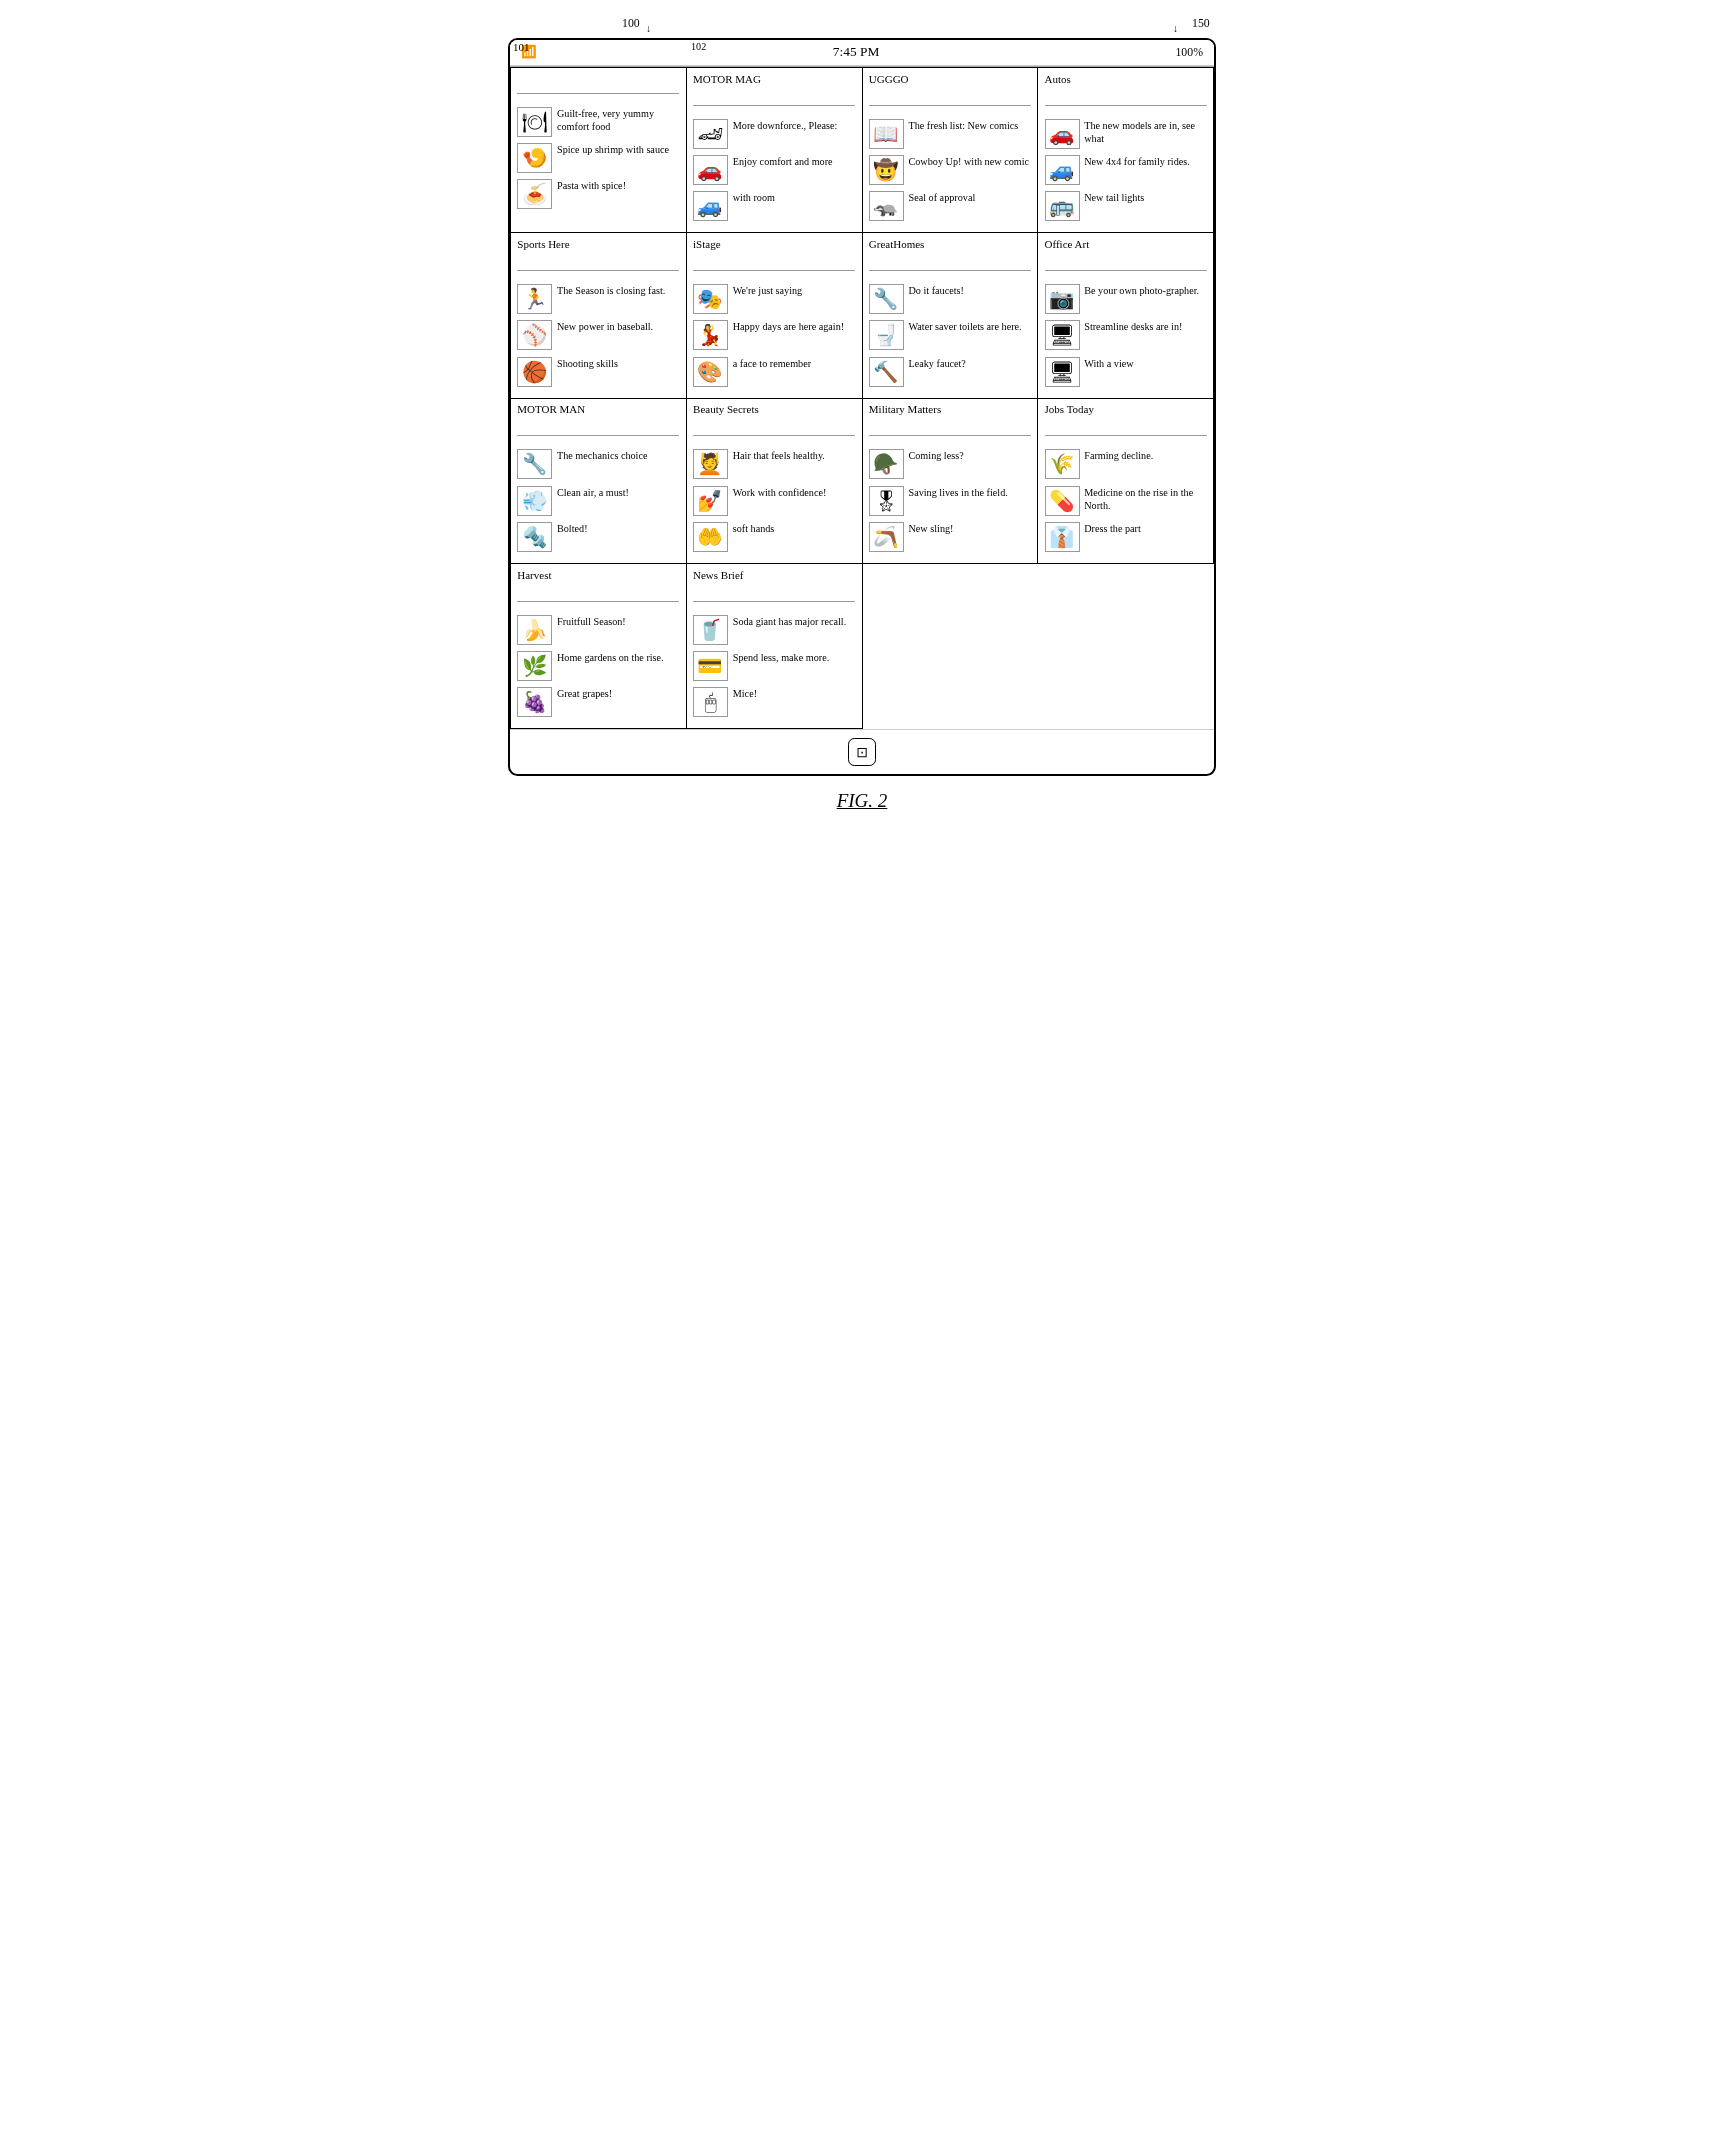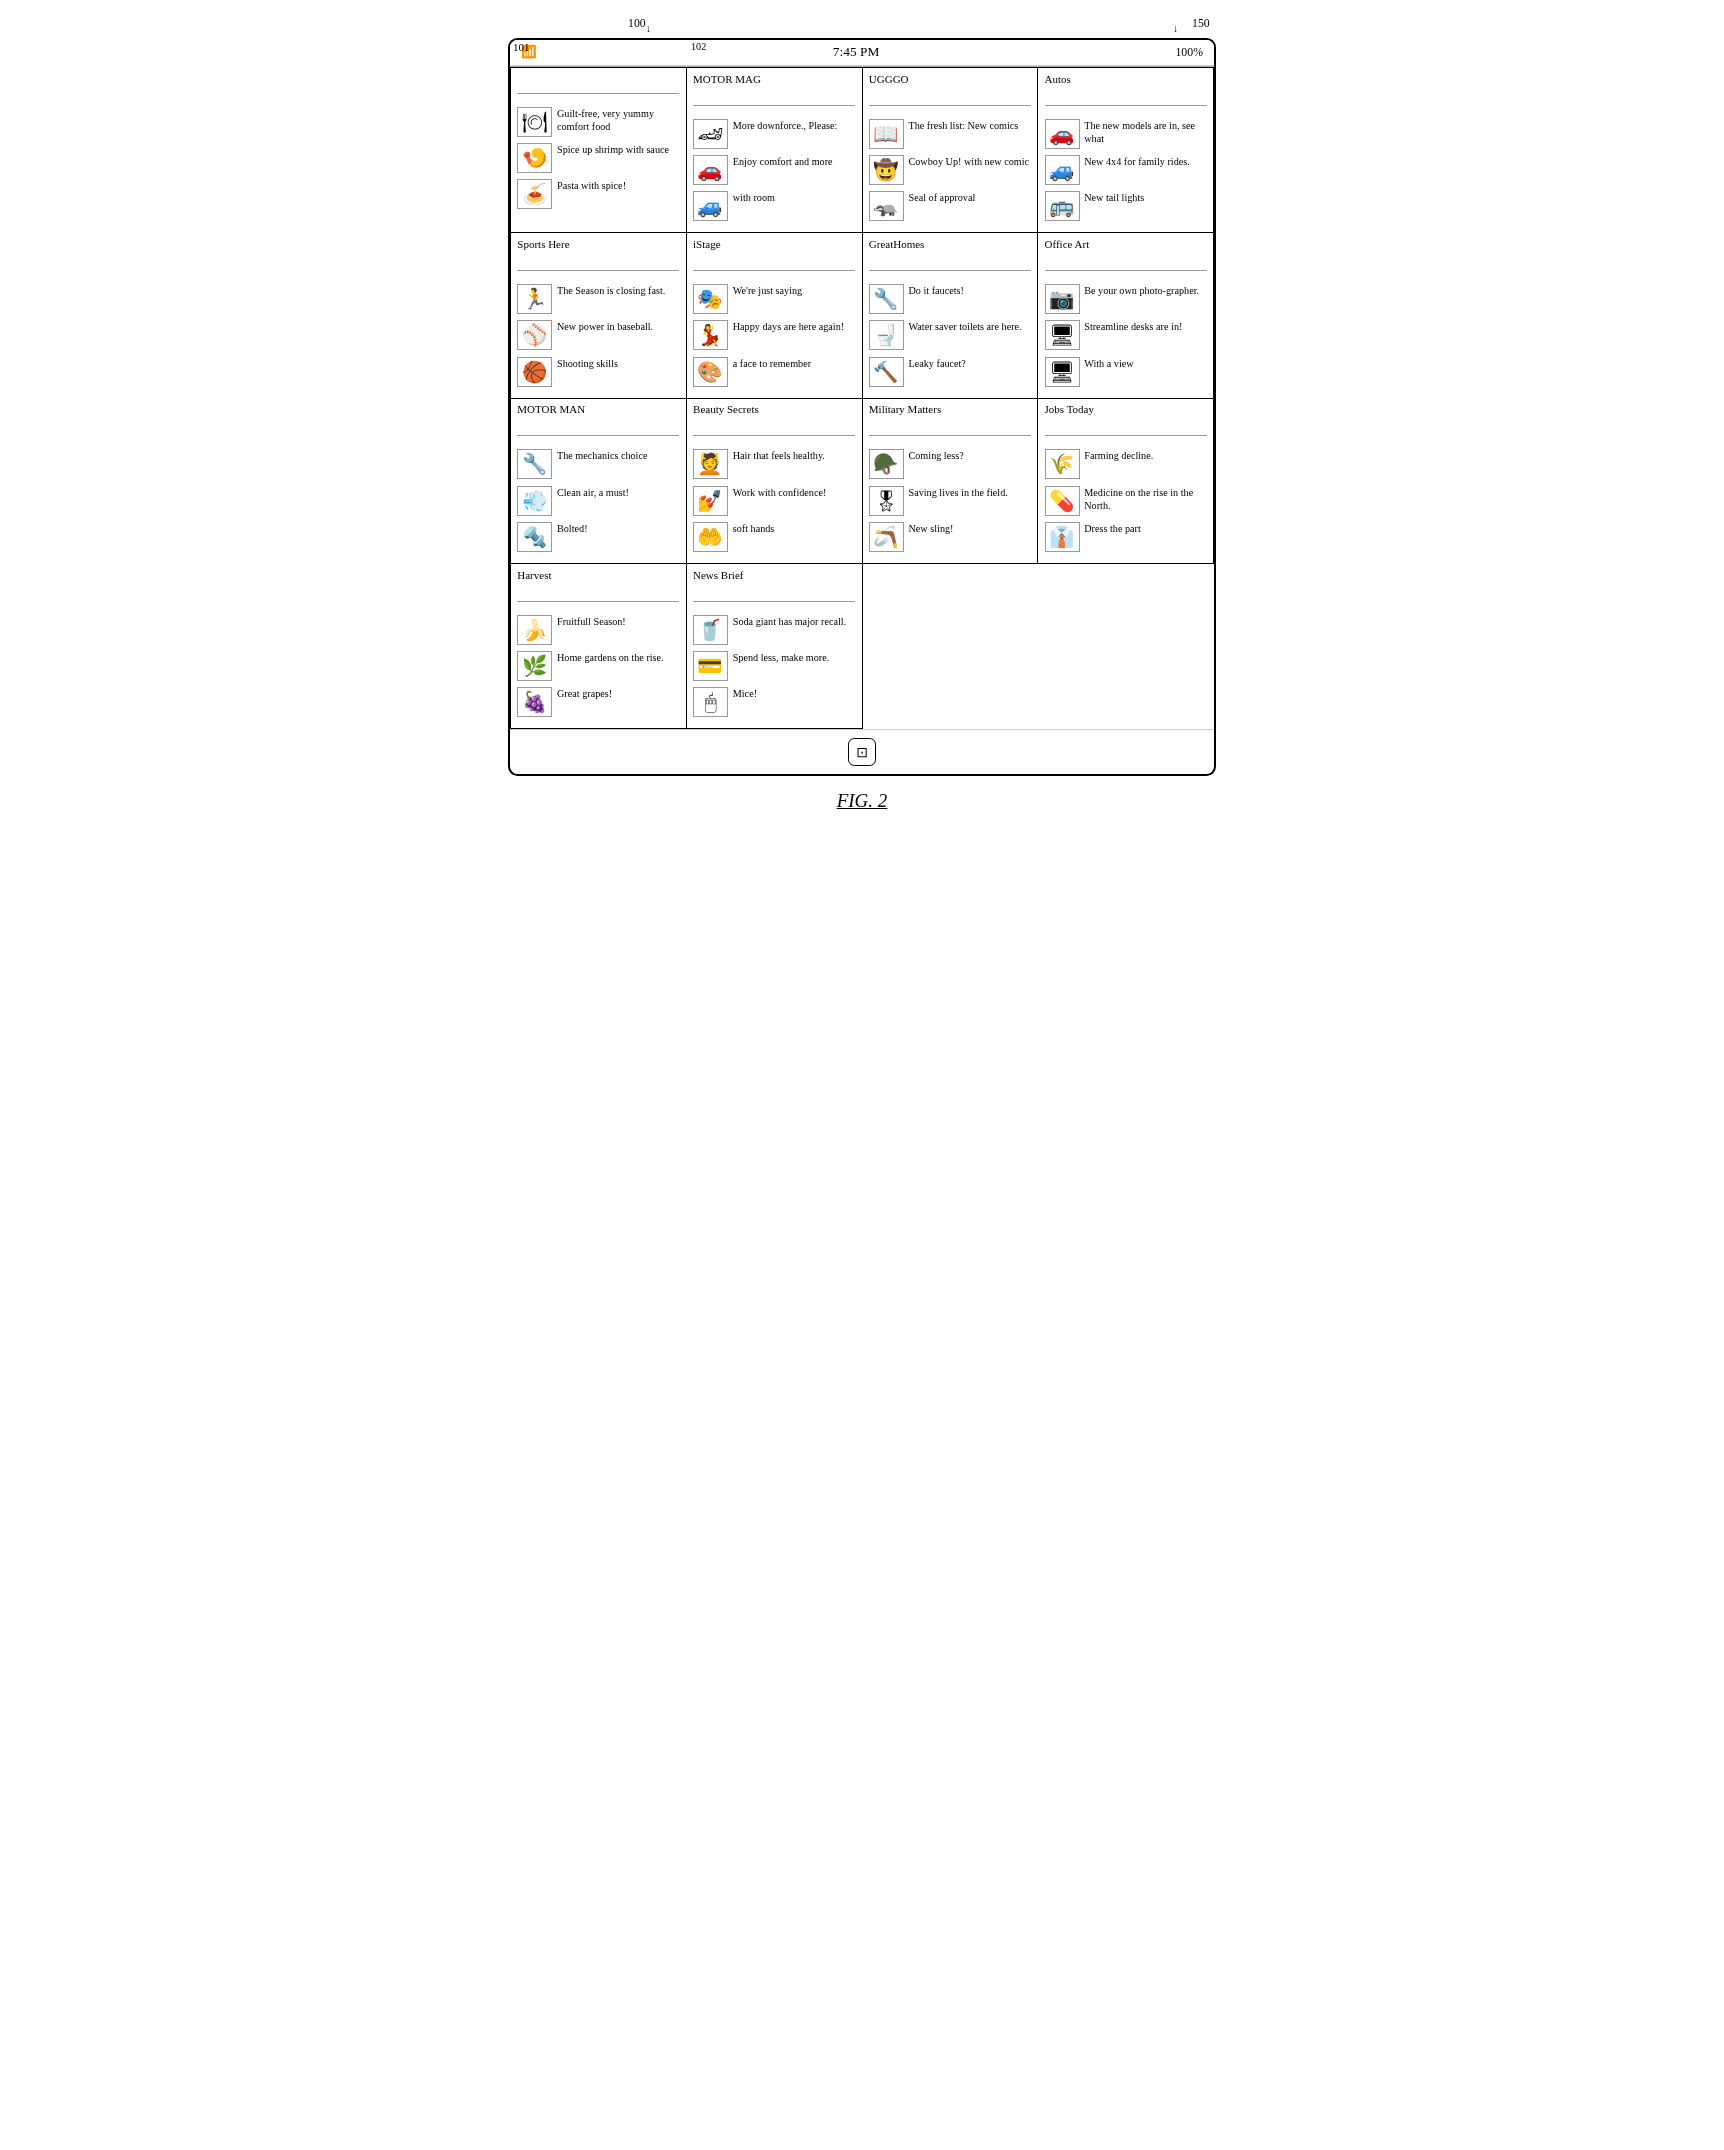--- a/index.html
+++ b/index.html
@@ -110,21 +110,21 @@
       margin-top: 14px;
       font-family: 'Times New Roman', serif;
       text-decoration: underline;
     }
   </style>
 </head>
 <body>
 
 <div class="outer-container">
 
-  <div style="position:absolute; top:0; left:120px; font-size:11.8px; font-family:'Times New Roman',serif;">100</div>
+  <div style="position:absolute; top:0; left:114px; font-size:11.8px; font-family:'Times New Roman',serif;">100</div>
   <div style="position:absolute; top:0; right:6.3px; font-size:11.8px; font-family:'Times New Roman',serif;">150</div>
   <div style="position:absolute; top:7px; left:138px; font-size:10.2px;">↓</div>
   <div style="position:absolute; top:7px; right:38px; font-size:10.2px;">↓</div>
 
   <div class="device-frame" style="margin-top:22px;">
 
     <div style="position:relative; border-bottom:0.8px solid #aaa;">
 
       <div style="position:absolute; top:1.6px; left:3.1px; font-size:11px; font-family:'Times New Roman',serif;">101</div>
 

